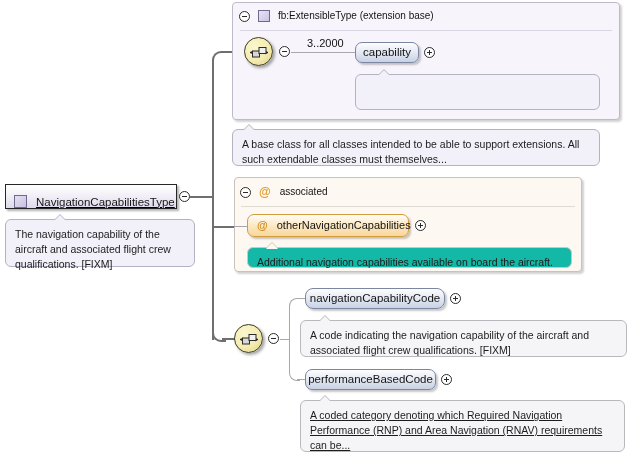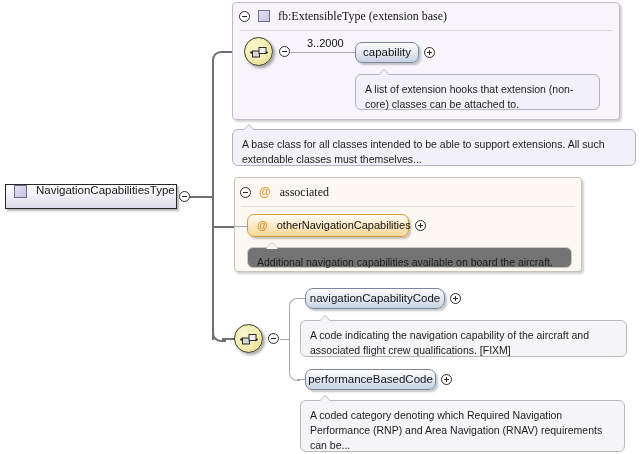--- a/index.html
+++ b/index.html
@@ -45,23 +45,24 @@
   .tcorner-tl { border-right: none; border-bottom: none; border-top-left-radius: 8px; }
   .tcorner-bl { border-right: none; border-top: none; border-bottom-left-radius: 8px; }
 
   
   .typebox {
     position: absolute;
     box-sizing: border-box;
     border: 1px solid #262626;
     background: linear-gradient(to bottom, #ffffff 0%, #f2f0f7 45%, #dedaec 100%);
     display: flex;
-    align-items: flex-start;
+    align-items: flex-end;
     padding: 0 8px;
     box-shadow: 2px 2px 2px rgba(0,0,0,0.30);
+    text-decoration: underline;
   }
   .typebox .sq {
     width: 13px; height: 13px;
     box-sizing: border-box;
     border: 1px solid #6e6a8c;
     background: linear-gradient(135deg,#e4e0f2 0%, #c9c2e2 100%);
     margin-right: 9px;
     flex: 0 0 auto;
   }
   .typebox .lbl {
@@ -88,25 +89,24 @@
     border-color: #c8c3ba;
   }
   .group-head {
     position: absolute;
     top: 5px; left: 7px;
     display: flex;
     align-items: center;
     height: 16px;
   }
   .group-head .txt {
-    font-size: 12px;
+    font-size: 10px;
     color: #131313;
     white-space: nowrap;
     line-height: 1;
-    font-family: Liberation Serif, serif;
   }
   .group-sep {
     position: absolute;
     left: 8px;
     height: 1px;
     background: #d9d5e2;
   }
   .group-sep.attrs-sep { background: #e0dbd2; }
 
   
@@ -235,21 +235,21 @@
     padding: 7px 9px 6px 9px;
     font-size: 10.5px;
     line-height: 15px;
     color: #1c1c1c;
   }
   .doc.plain {
     background: #f5f5f7;
     border-color: #b9b9bd;
   }
   .doc.warm {
-    background: #737373;
+    background: #14b8a6;
     border-color: #cdc8bd;
   }
   .doc-tail {
     position: absolute;
     width: 0; height: 0;
     border-left: 6px solid transparent;
     border-right: 6px solid transparent;
   }
 
   .card-label {
@@ -276,20 +276,25 @@
 
   <div class="corner corner-bl" style="left:212px; top:328px; width:12px; height:12px;"></div>
   <div class="conn conn-h" style="left:222px; top:338px; width:14px;"></div>
 
   <div class="typebox" style="left:5px; top:184px; width:172px; height:25px;">
     <span class="sq"></span>
     <span class="lbl">NavigationCapabilitiesType</span>
   </div>
   <div class="circbtn" style="left:179px; top:191px;"></div>
 
+  <div class="doc" style="left:5px; top:219px; width:190px; height:48px;">
+    <span class="doc-tail" style="left:48px; top:-6px; border-bottom:6px solid #b6b2c4;"></span>
+    <span class="doc-tail" style="left:48px; top:-5px; border-bottom:6px solid #f2f0f8;"></span>
+    <span>The navigation capability of the aircraft and associated flight crew qualifications. [FIXM]</span>
+  </div>
 
   <div class="groupbox ext" style="left:232px; top:2px; width:388px; height:118px;"></div>
 
   <div class="group-head" style="left:239px; top:8px;">
     <span class="hdr-circ"></span>
     <span class="hdr-sq"></span>
     <span class="txt">fb:ExtensibleType (extension base)</span>
   </div>
   <div class="group-sep" style="left:240px; top:30px; width:372px;"></div>
 
@@ -308,24 +313,23 @@
   <div class="card-label" style="left:307px; top:38px;">3..2000</div>
 
   <div class="elem" style="left:355px; top:42px; width:64px; height:21px;">
     <span class="lbl">capability</span>
   </div>
   <div class="circbtn plus" style="left:424px; top:47px;"></div>
 
   <div class="doc" style="left:355px; top:74px; width:245px; height:36px;">
     <span class="doc-tail" style="left:22px; top:-6px; border-bottom:6px solid #b6b2c4;"></span>
     <span class="doc-tail" style="left:22px; top:-5px; border-bottom:6px solid #f2f0f8;"></span>
-    <span>A list of extension hooks that extension (non-core) classes can be attached to.</span>
-  </div>
-
-  <div class="doc" style="left:232px; top:129px; width:404px; height:37px;">
+  </div>
+
+  <div class="doc" style="left:232px; top:129px; width:368px; height:37px;">
     <span class="doc-tail" style="left:10px; top:-6px; border-bottom:6px solid #b6b2c4;"></span>
     <span class="doc-tail" style="left:10px; top:-5px; border-bottom:6px solid #f2f0f8;"></span>
     <span>A base class for all classes intended to be able to support extensions. All such extendable classes must themselves...</span>
   </div>
 
   <div class="groupbox attrs" style="left:234px; top:177px; width:348px; height:95px;"></div>
 
   <div class="group-head" style="left:240px; top:184px;">
     <span class="hdr-circ"></span>
     <span class="hdr-at">@</span>
@@ -374,19 +378,19 @@
     <span class="doc-tail" style="left:18px; top:-6px; border-bottom:6px solid #b9b9bd;"></span>
     <span class="doc-tail" style="left:18px; top:-5px; border-bottom:6px solid #f5f5f7;"></span>
     <span>A code indicating the navigation capability of the aircraft and associated flight crew qualifications. [FIXM]</span>
   </div>
 
   <div class="elem" style="left:305px; top:369px; width:131px; height:21px;">
     <span class="lbl">performanceBasedCode</span>
   </div>
   <div class="circbtn plus" style="left:441px; top:374px;"></div>
 
-  <div class="doc plain" style="left:300px; top:400px; width:325px; height:52px;">
+  <div class="doc plain" style="left:300px; top:400px; width:325px; height:52px;text-decoration:underline;">
     <span class="doc-tail" style="left:18px; top:-6px; border-bottom:6px solid #b9b9bd;"></span>
     <span class="doc-tail" style="left:18px; top:-5px; border-bottom:6px solid #f5f5f7;"></span>
     <span>A coded category denoting which Required Navigation Performance (RNP) and Area Navigation (RNAV) requirements can be...</span>
   </div>
 
 </div>
 
 </body></html>

